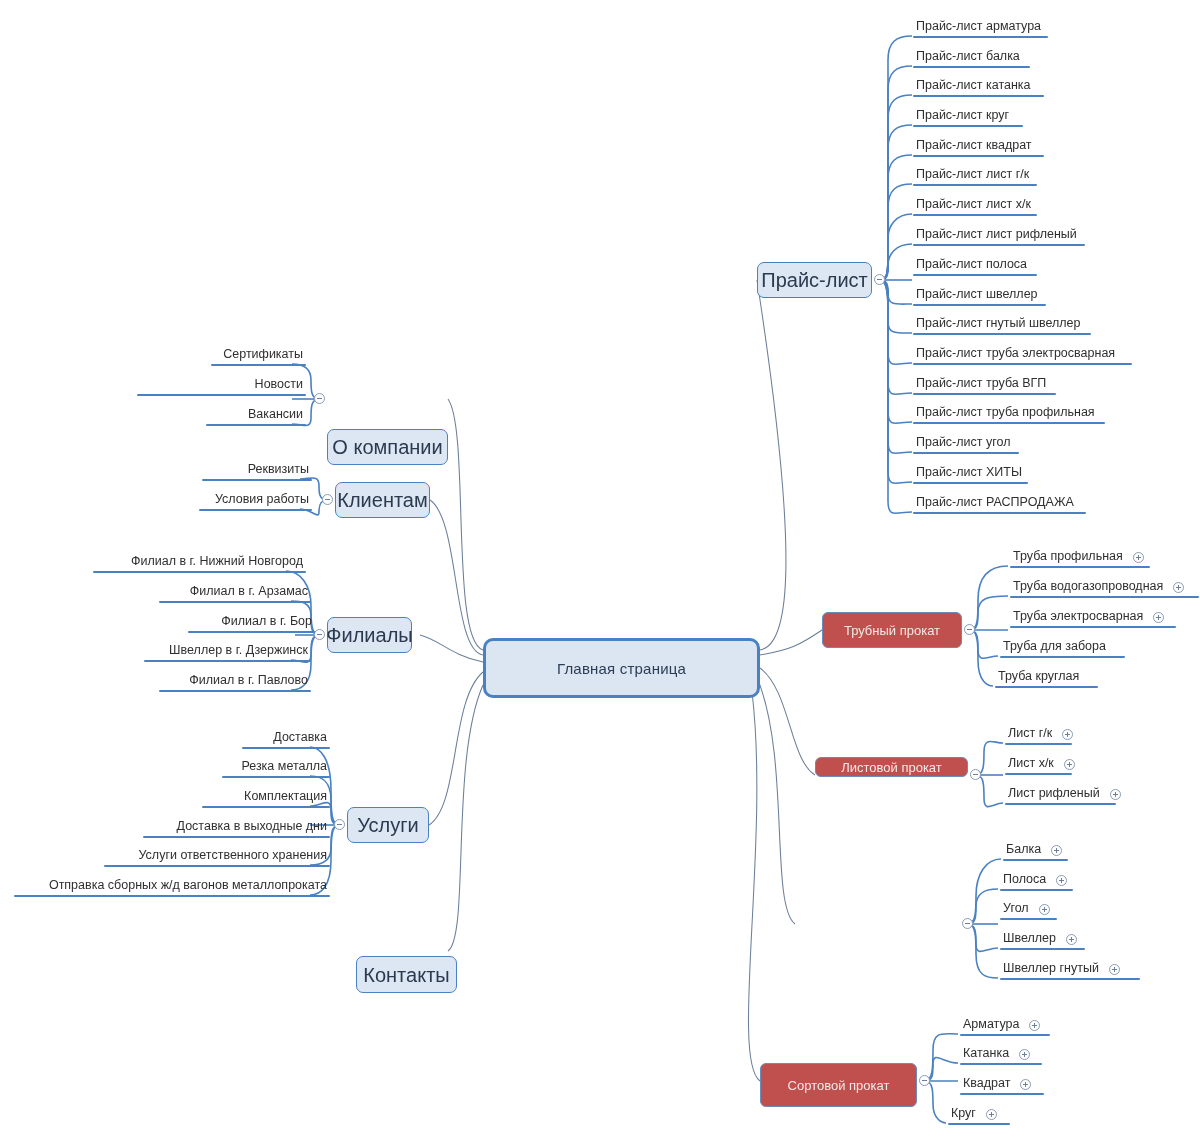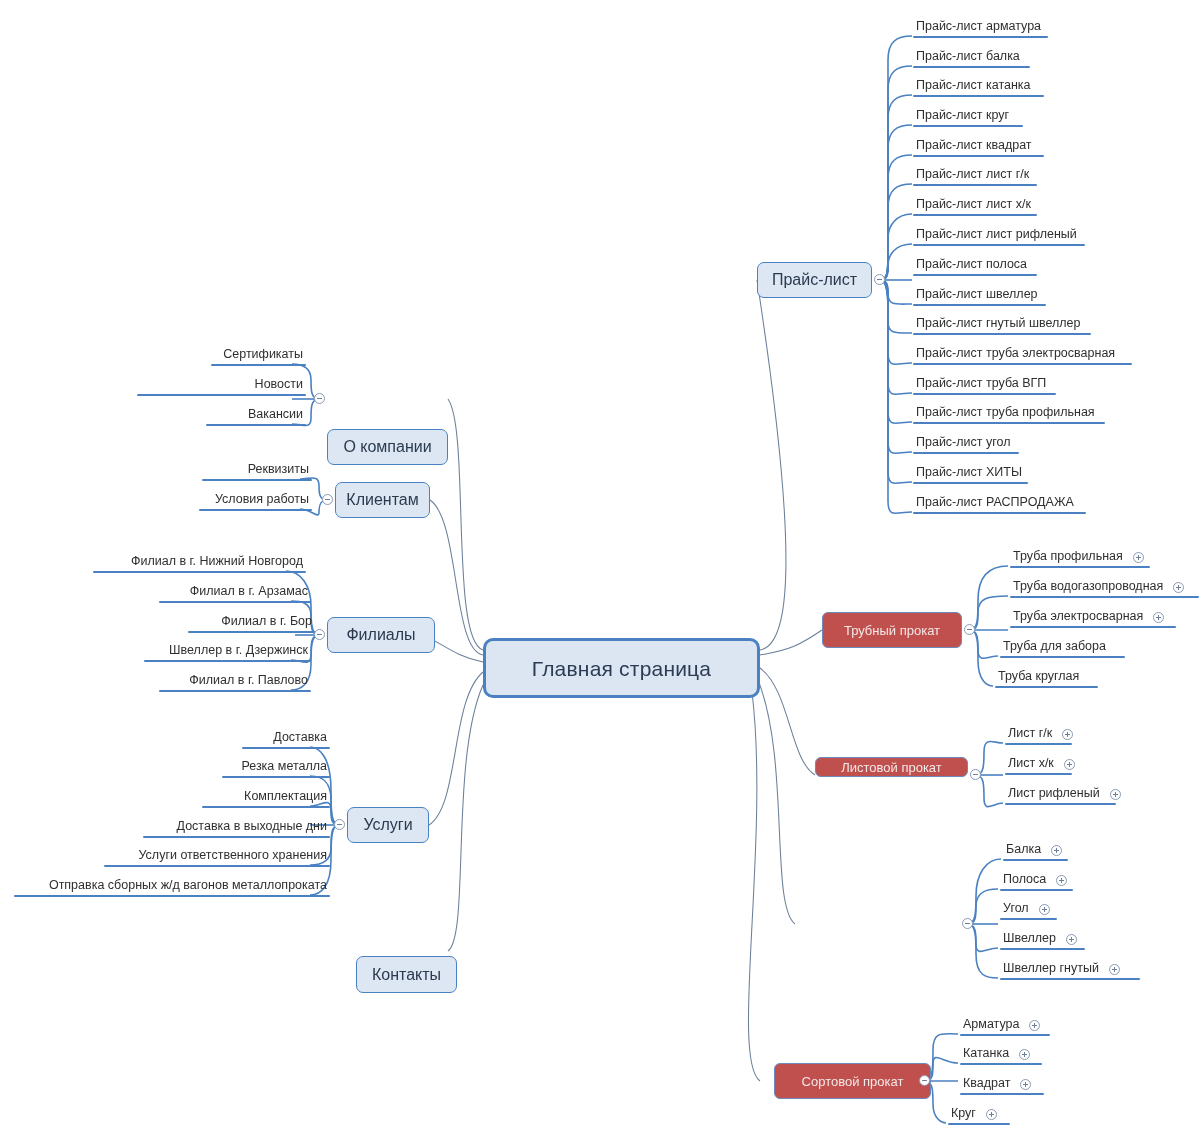--- a/index.html
+++ b/index.html
@@ -30,28 +30,28 @@
     justify-content: center;
     border-radius: 7px;
     white-space: nowrap;
     line-height: 1;
   }
   .node-root {
     background: #dce6f2;
     border: 3px solid #4a81c2;
     border-radius: 10px;
     color: #2c3c55;
-    font-size: 21px;
+    font-size: 15px;
     letter-spacing: .2px;
   }
   .node-branch {
     background: #dde7f3;
     border: 1.6px solid #4a81c2;
     color: #2b3a4f;
-    font-size: 16px;
+    font-size: 20px;
   }
   .node-red {
     background: #c0504d;
     border: 1.6px solid #6a8cbd;
     color: #f2e8e8;
     font-size: 13px;
     border-radius: 6px;
   }
 
   
@@ -216,36 +216,36 @@
   </div>
   <div class="pip pip-abs" style="left:964px; top:624px;"></div>
 
   <div class="node node-red" style="left:815px; top:757px; width:153px; height:20px;">
     <span>Листовой прокат</span>
   </div>
   <div class="pip pip-abs" style="left:970px; top:769px;"></div>
 
   <div class="pip pip-abs" style="left:962px; top:918px;"></div>
 
-  <div class="node node-red" style="left:760px; top:1063px; width:157px; height:36px;margin-left:14px;">
+  <div class="node node-red" style="left:760px; top:1063px; width:157px; height:44px;">
     <span>Сортовой прокат</span>
   </div>
   <div class="pip pip-abs" style="left:919px; top:1075px;"></div>
 
   <div class="node node-branch" style="left:327px; top:381px; width:121px; height:36px;margin-top:48px;">
     <span>О компании</span>
   </div>
   <div class="pip pip-abs" style="left:314px; top:393px;"></div>
 
   <div class="node node-branch" style="left:335px; top:482px; width:95px; height:36px;">
     <span>Клиентам</span>
   </div>
   <div class="pip pip-abs" style="left:322px; top:494px;"></div>
 
-  <div class="node node-branch" style="left:327px; top:617px; width:108px; height:36px;">
+  <div class="node node-branch" style="left:327px; top:617px; width:85px; height:36px;">
     <span>Филиалы</span>
   </div>
   <div class="pip pip-abs" style="left:314px; top:629px;"></div>
 
   <div class="node node-branch" style="left:347px; top:807px; width:82px; height:36px;">
     <span>Услуги</span>
   </div>
   <div class="pip pip-abs" style="left:334px; top:819px;"></div>
 
   <div class="node node-branch" style="left:356px; top:933px; width:101px; height:37px;margin-top:23px;">

